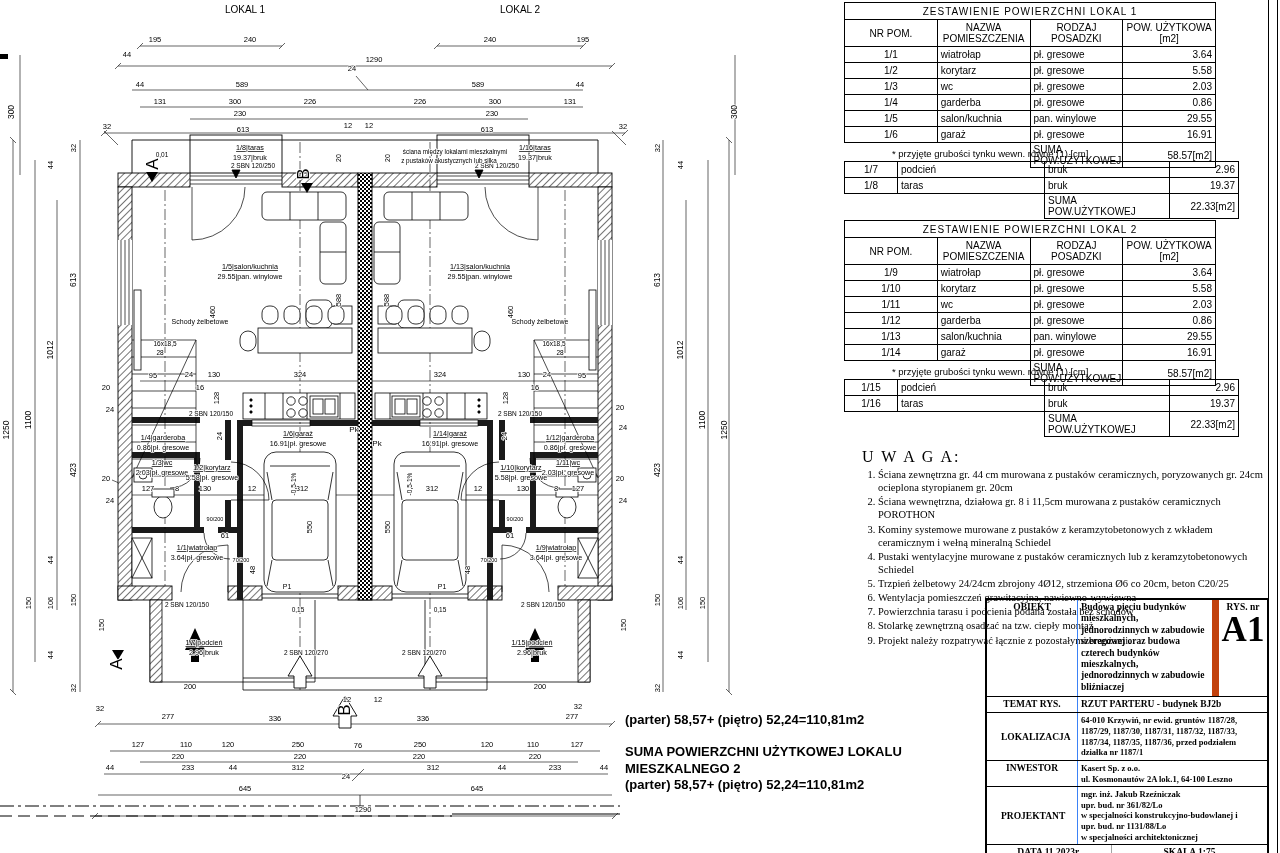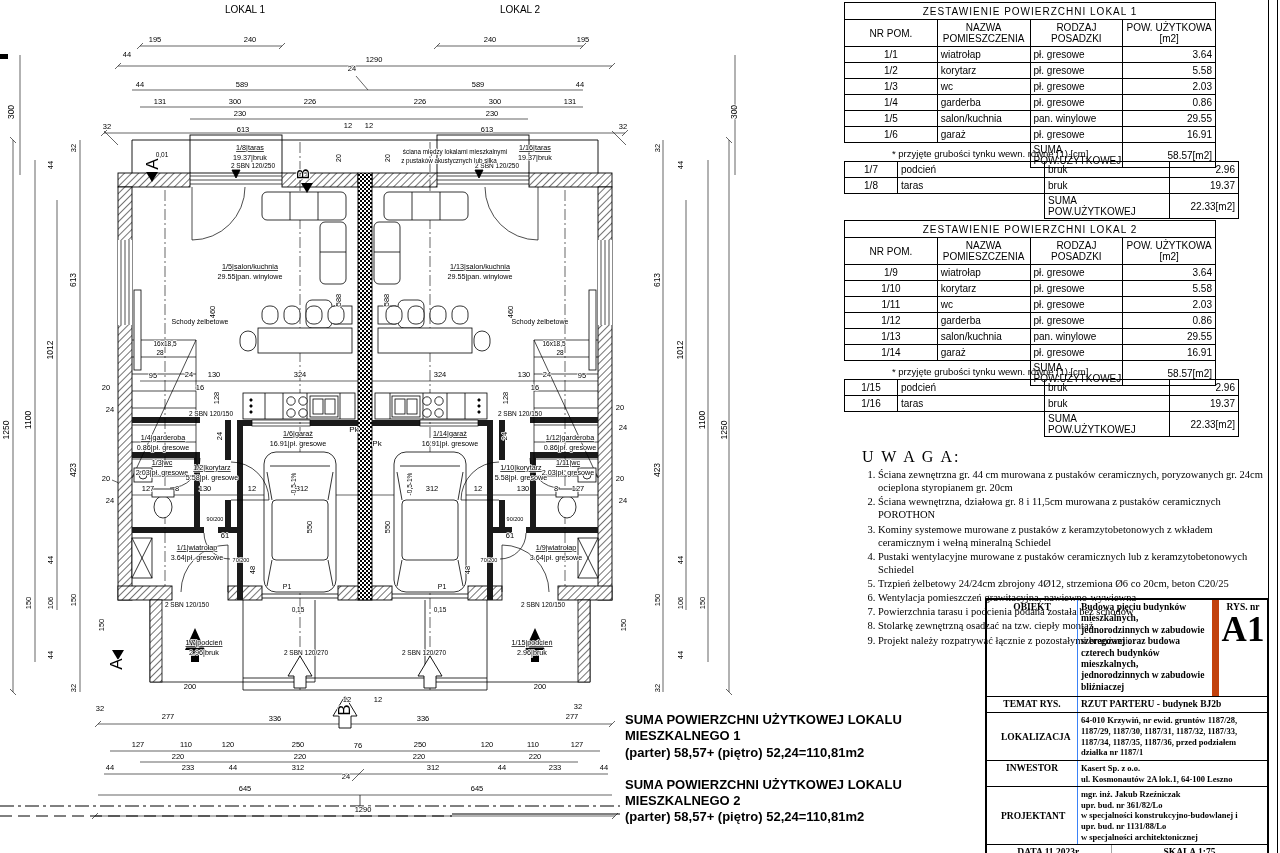--- a/index.html
+++ b/index.html
@@ -660,21 +660,20 @@
         <li>Trzpień żelbetowy 24/24cm zbrojony 4Ø12, strzemiona Ø6 co 20cm, beton C20/25</li>
         <li>Wentylacja pomieszczeń grawitacyjna, nawiewno-wywiewna</li>
         <li>Powierzchnia tarasu i podcienia podana została bez schodów</li>
         <li>Stolarkę zewnętrzną osadzać na tzw. ciepły montaż</li>
         <li>Projekt należy rozpatrywać łącznie z pozostałymi branżami.</li>
       </ol>
   </div>
 
   <div class="sums">
     <div class="blk">
-      <div>SUMA POWIERZCHNI UŻYTKOWEJ LOKALU MIESZKALNEGO 1</div>
         <div>(parter) 58,57+ (piętro) 52,24=110,81m2</div>
     </div>
     <div class="blk">
       <div>SUMA POWIERZCHNI UŻYTKOWEJ LOKALU MIESZKALNEGO 2</div>
         <div>(parter) 58,57+ (piętro) 52,24=110,81m2</div>
     </div>
   </div>
 
   <div class="tblock">
     <div class="tb-row" style="min-height:96px;">

